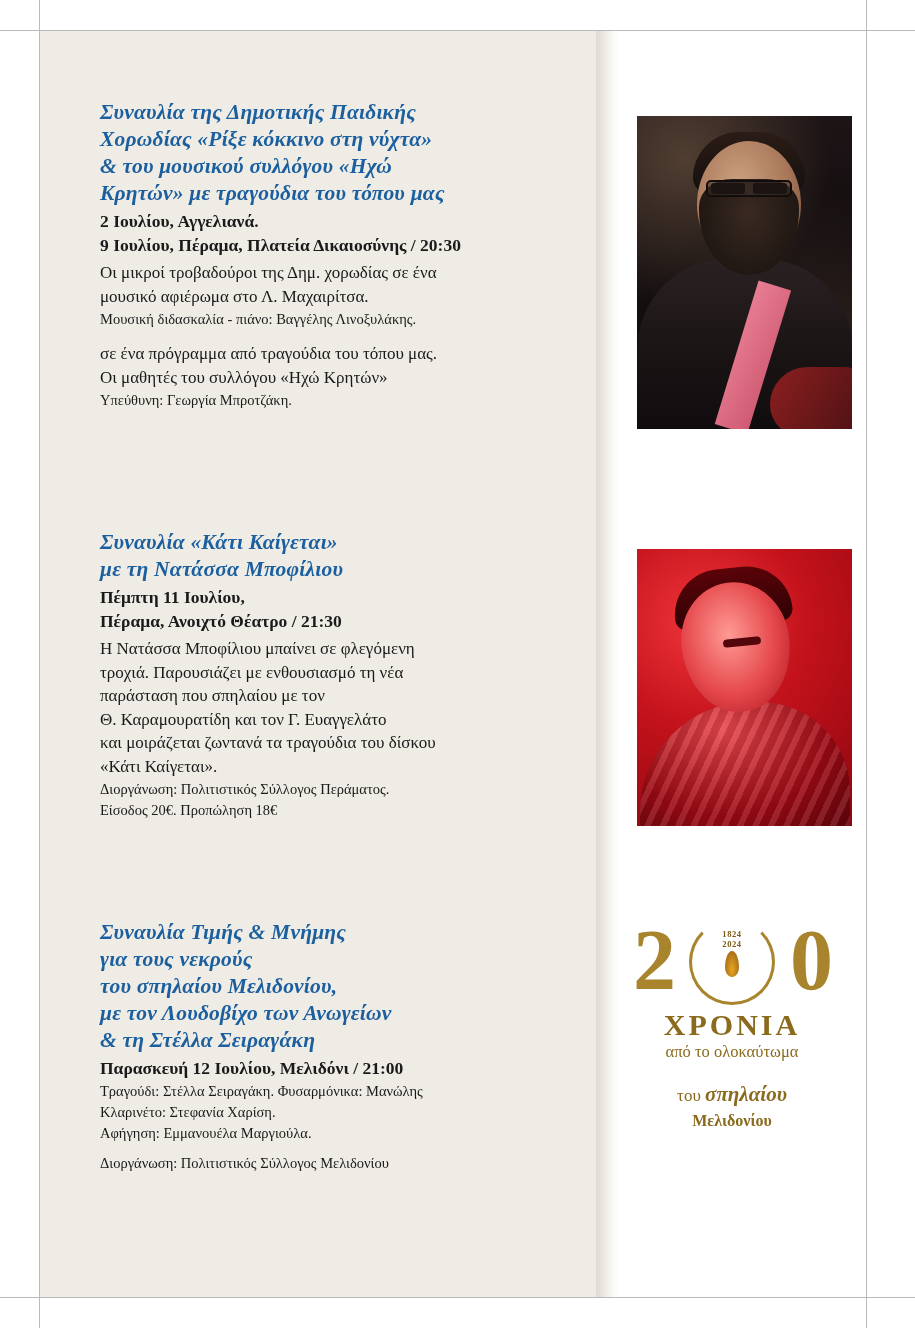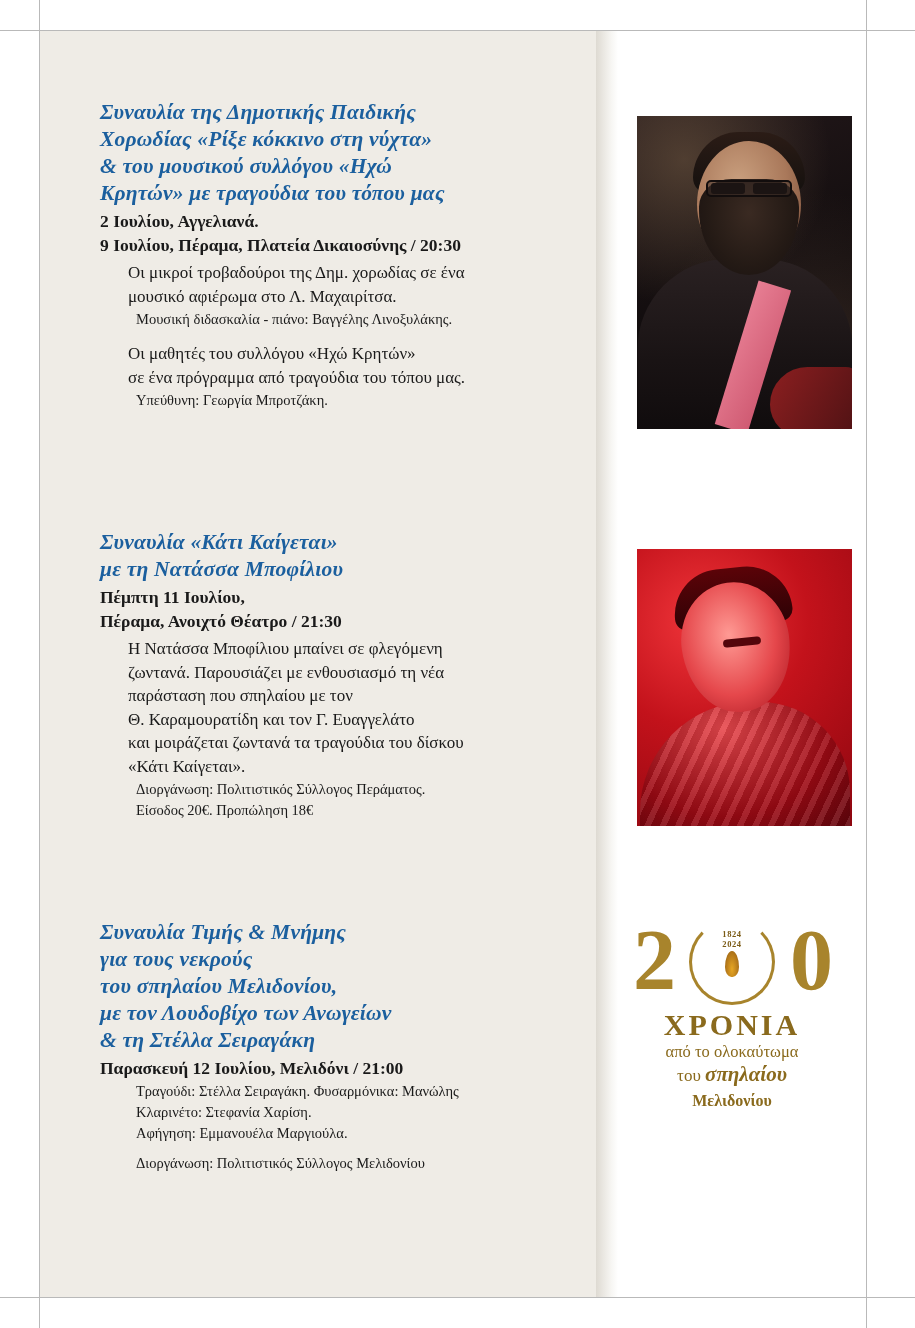--- a/index.html
+++ b/index.html
@@ -73,29 +73,29 @@
     color: #1a1a1a;
   }
   .ev-when span { display: block; }
 
   .ev-body {
     margin: 4px 0 0 0;
     font-size: 17px;
     line-height: 23.5px;
     color: #1a1a1a;
   }
-  .ev-body span { display: block; margin-left: 28px; }
+  .ev-body span { display: block; }
 
   .ev-small {
     margin: 1px 0 0 0;
     font-size: 14.5px;
     line-height: 21px;
     color: #1a1a1a;
   }
-  .ev-small span { display: block; margin-left: 36px; }
+  .ev-small span { display: block; }
 
   .gap-sm { height: 8px; }
 
   
   .photo {
     position: absolute;
     overflow: hidden;
   }
   .photo-1 {
     left: 597px;
@@ -290,20 +290,21 @@
   }
   .logo-sub1 {
     font-size: 16.5px;
     line-height: 22px;
     color: #8a6a1d;
   }
   .logo-sub2 {
     font-size: 17px;
     line-height: 23px;
     color: #8a6a1d;
+    margin-top: 20px;
   }
   .logo-sub2 i { font-size: 21px; font-weight: bold; }
   .logo-sub3 {
     font-size: 16px;
     line-height: 28px;
     font-weight: bold;
     color: #8a6a1d;
   }
 </style>
 </head>
@@ -333,40 +334,40 @@
     </p>
     <p class="ev-body">
       <span>Οι μικροί τροβαδούροι της Δημ. χορωδίας σε ένα</span>
       <span>μουσικό αφιέρωμα στο Λ. Μαχαιρίτσα.</span>
     </p>
     <p class="ev-small">
       <span>Μουσική διδασκαλία - πιάνο: Βαγγέλης Λινοξυλάκης.</span>
     </p>
     <div class="gap-sm"></div>
     <p class="ev-body">
+      <span>σε ένα πρόγραμμα από τραγούδια του τόπου μας.</span>
       <span>Οι μαθητές του συλλόγου «Ηχώ Κρητών»</span>
-      <span>σε ένα πρόγραμμα από τραγούδια του τόπου μας.</span>
     </p>
     <p class="ev-small">
       <span>Υπεύθυνη: Γεωργία Μπροτζάκη.</span>
     </p>
   </section>
 
   <section class="event event-2">
     <h2 class="ev-title">
       <span>Συναυλία «Κάτι Καίγεται»</span>
       <span>με τη Νατάσσα Μποφίλιου</span>
     </h2>
     <p class="ev-when">
       <span>Πέμπτη 11 Ιουλίου,</span>
       <span>Πέραμα, Ανοιχτό Θέατρο / 21:30</span>
     </p>
     <p class="ev-body">
       <span>Η Νατάσσα Μποφίλιου μπαίνει σε φλεγόμενη</span>
-      <span>ζωντανά. Παρουσιάζει με ενθουσιασμό τη νέα</span>
+      <span>τροχιά. Παρουσιάζει με ενθουσιασμό τη νέα</span>
       <span>παράσταση που σπηλαίου με τον</span>
       <span>Θ. Καραμουρατίδη και τον Γ. Ευαγγελάτο</span>
       <span>και μοιράζεται ζωντανά τα τραγούδια του δίσκου</span>
       <span>«Κάτι Καίγεται».</span>
     </p>
     <p class="ev-small">
       <span>Διοργάνωση: Πολιτιστικός Σύλλογος Περάματος.</span>
       <span>Είσοδος 20€. Προπώληση 18€</span>
     </p>
   </section>

